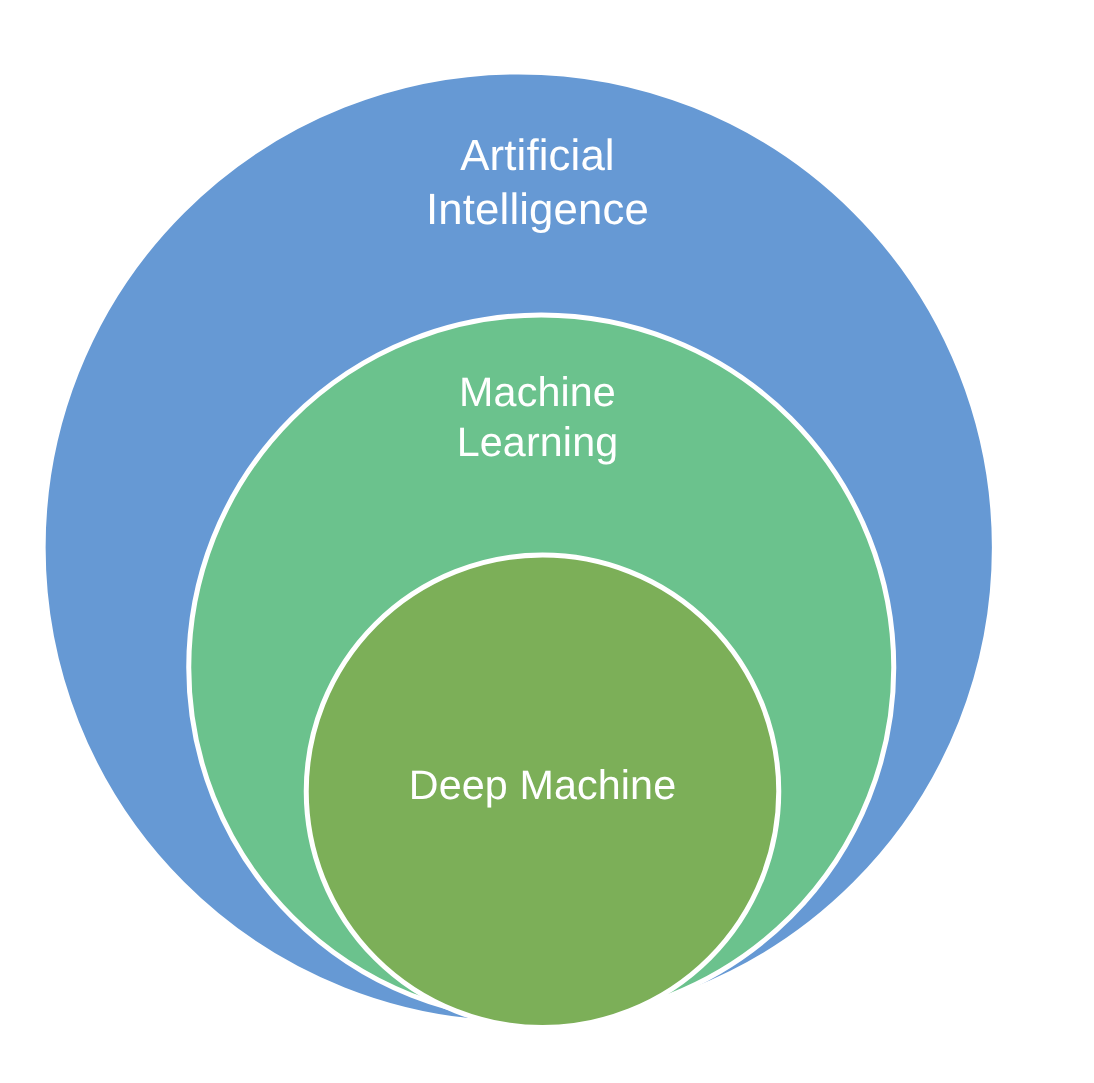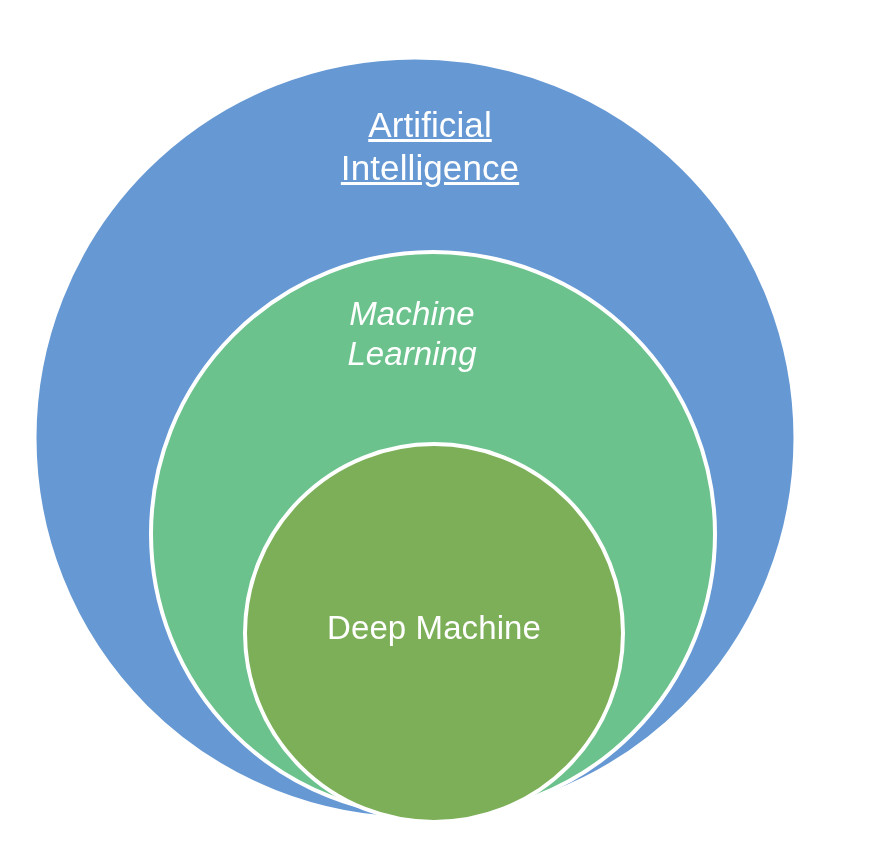--- a/index.html
+++ b/index.html
@@ -40,45 +40,44 @@
     pointer-events: none;
     user-select: none;
   }
   #label-ai {
     left: 230px;
     top: 104px;
     width: 400px;
     font-size: 35px;
   }
   #label-ml {
-    left: 212px;
+    left: 230px;
     top: 294px;
     width: 400px;
     font-size: 33px;
-    font-style: italic;
   }
   #label-dl {
     left: 234px;
     top: 608px;
     width: 400px;
     font-size: 33px;
   }
 </style>
 </head>
 <body>
 
 <div id="diagram-canvas" style="background: rgb(255, 255, 255);">
 
   <svg class="venn-svg" viewBox="0 0 875 866" aria-hidden="true">
     <circle id="circle-ai" cx="415" cy="438" r="380" fill="#6699D4" stroke="#ffffff" stroke-width="3"></circle>
     <circle id="circle-ml" cx="433" cy="534" r="282" fill="#6BC28D" stroke="#ffffff" stroke-width="4"></circle>
     <circle id="circle-dl" cx="434" cy="633" r="189" fill="#7CAF58" stroke="#ffffff" stroke-width="4"></circle>
   </svg>
 
-  <div class="circle-label" id="label-ai" style="color: rgb(255, 255, 255); text-decoration: underline;">Artificial
+  <div class="circle-label" id="label-ai" style="color: rgb(255, 255, 255);">Artificial
 Intelligence</div>
 
   <div class="circle-label" id="label-ml" style="color: rgb(255, 255, 255);">Machine
 Learning</div>
 
   <div class="circle-label" id="label-dl" style="color: rgb(255, 255, 255);">Deep Machine</div>
 
 </div>
 
 </body></html>

